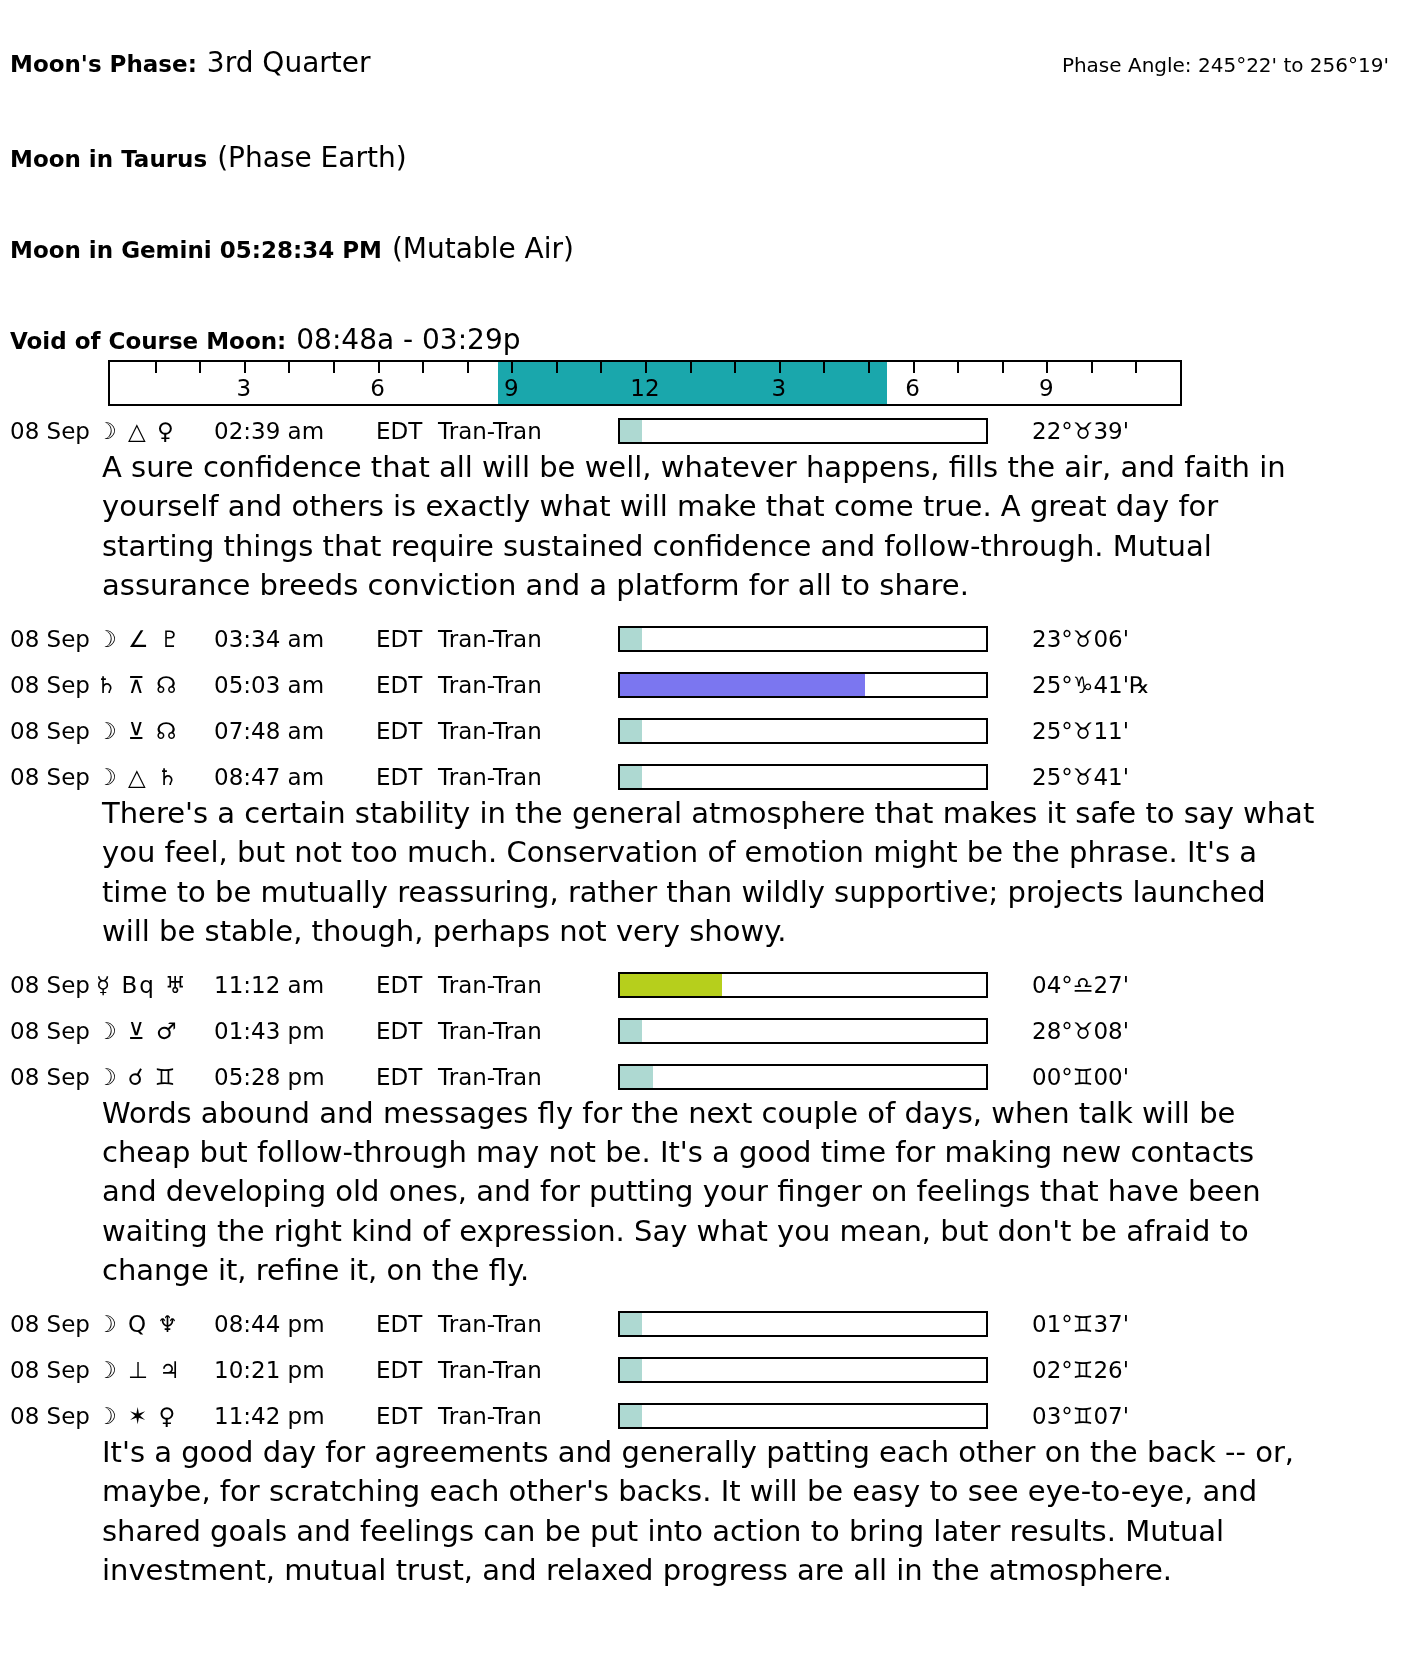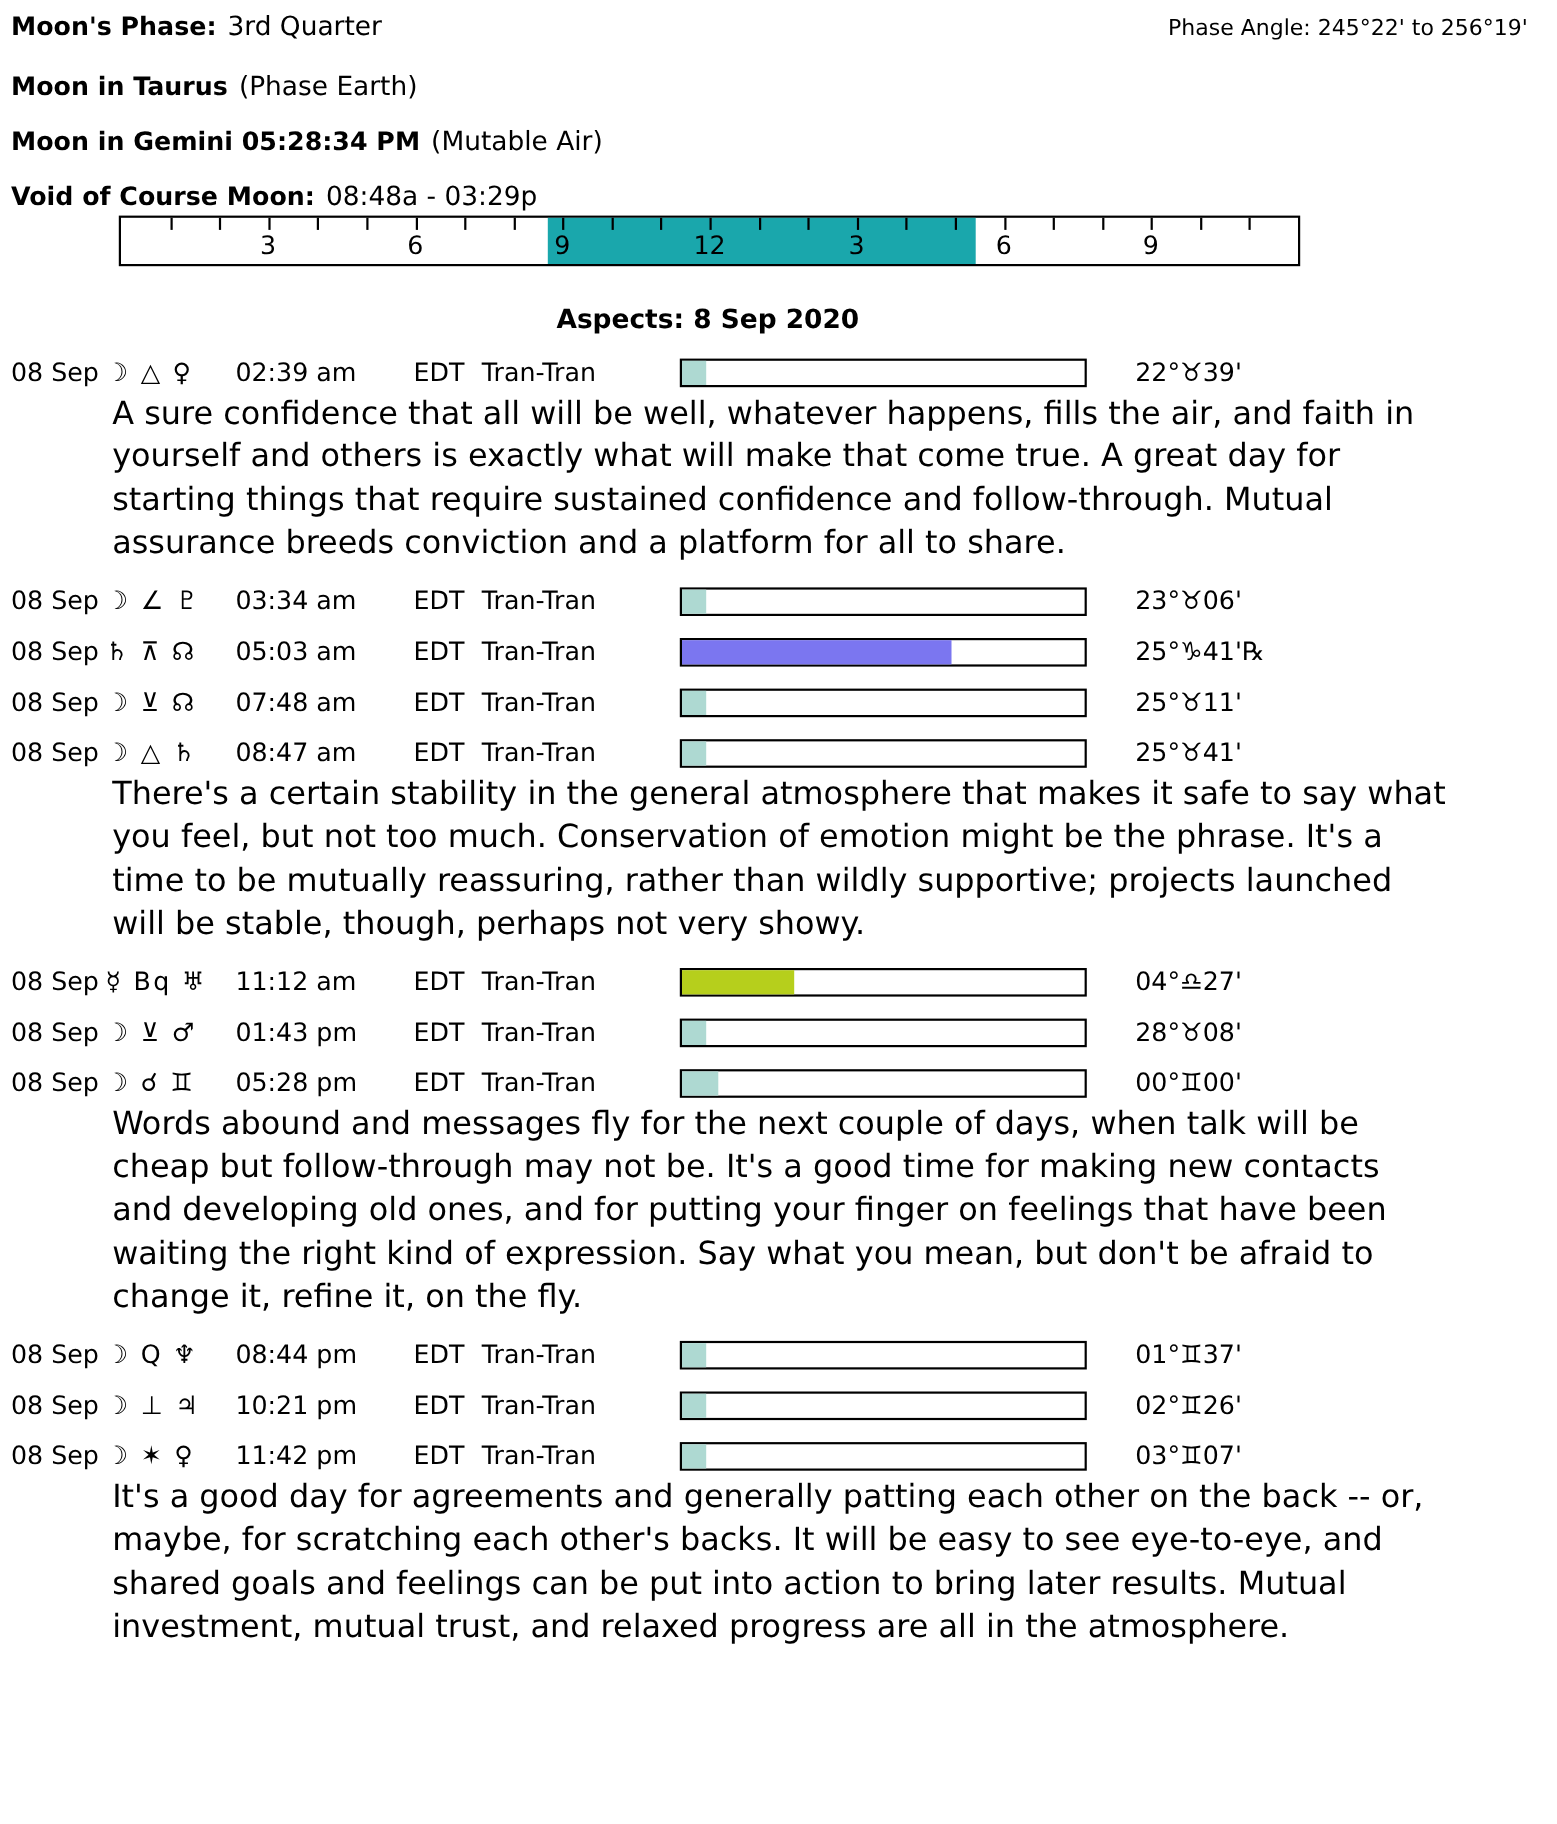--- a/index.html
+++ b/index.html
@@ -25,23 +25,24 @@
     display: flex;
     align-items: baseline;
     margin: 0 0 22px 0;
   }
   .hdr-label {
     font-weight: bold;
     font-size: 23px;
     white-space: nowrap;
   }
   .hdr-value {
-    font-size: 24px;
+    font-size: 28px;
     margin-left: 10px;
     white-space: nowrap;
+    margin-top: 36px;
   }
   .hdr-spacer { flex: 1 1 auto; }
   .phase-angle {
     font-size: 20px;
     white-space: nowrap;
     padding-right: 8px;
   }
   .hdr-row.first { margin-bottom: 26px; }
 
   
@@ -188,21 +189,20 @@
         <div class="tl-lbl" style="left: 12.5%;">3</div>
         <div class="tl-lbl" style="left: 25%;">6</div>
         <div class="tl-lbl" style="left: 37.5%;">9</div>
         <div class="tl-lbl" style="left: 50%;">12</div>
         <div class="tl-lbl" style="left: 62.5%;">3</div>
         <div class="tl-lbl" style="left: 75%;">6</div>
         <div class="tl-lbl" style="left: 87.5%;">9</div>
       </div>
   </div>
 
-  <div class="aspects-title">Aspects: 8 Sep 2020</div>
 
   <div id="aspect-list">
       <div class="aspect">
         <div class="aspect-line">
           <span class="a-date">08 Sep</span>
           <span class="a-glyphs">☽ △ ♀</span>
           <span class="a-time">02:39 am</span>
           <span class="a-zone">EDT</span>
           <span class="a-tran">Tran-Tran</span>
           <div class="bar-outer">

